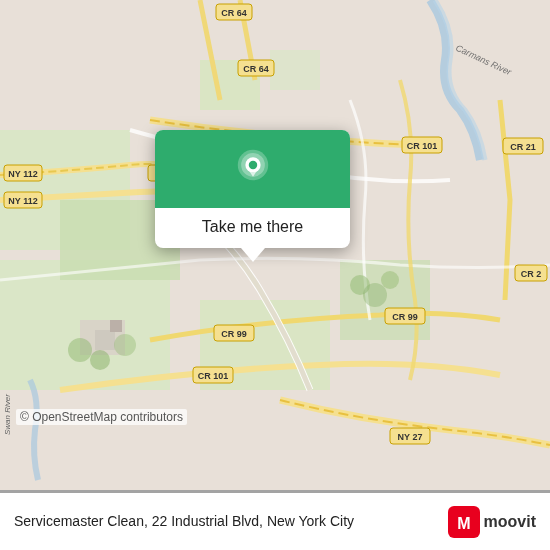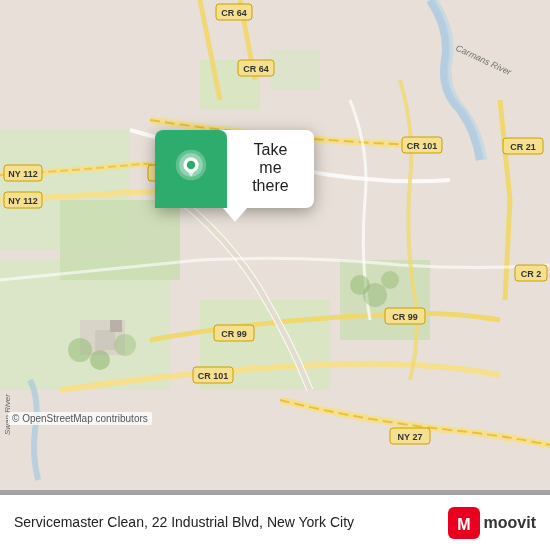--- a/index.html
+++ b/index.html
@@ -17,26 +17,26 @@
     #map-svg {
       width: 100%;
       height: 100%;
     }
 
     
     #popup-card {
       position: absolute;
       top: 130px;
       left: 155px;
-      width: 159px;
+      width: 195px;
       background: white;
       border-radius: 8px;
       box-shadow: 0 4px 16px rgba(0,0,0,0.35);
       display: flex;
-      flex-direction: row;
+      flex-direction: column;
       align-items: center;
       overflow: visible;
     }
 
     #popup-top {
       background: #2eac6d;
       width: 100%;
       border-radius: 8px 8px 0 0;
       display: flex;
       align-items: center;
@@ -81,21 +81,21 @@
 
     
     #bottom-bar {
       width: 550px;
       height: 60px;
       background: white;
       display: flex;
       align-items: center;
       justify-content: space-between;
       padding: 0 14px;
-      border-top: 5px solid #a3a3a3;
+      border-top: 3px solid #a3a3a3;
     }
 
     #bottom-text {
       font-size: 14px;
       color: #222;
       font-weight: 400;
       max-width: 400px;
       line-height: 1.3;
     }
 
@@ -108,22 +108,22 @@
 
     #moovit-icon {
       width: 32px;
       height: 32px;
     }
 
     
     #attribution {
       position: absolute;
       bottom: 65px;
-      left: 8px;
-      font-size: 10px;
+      left: 16px;
+      font-size: 12px;
       color: #555;
       background: rgba(255,255,255,0.75);
       padding: 1px 4px;
       border-radius: 2px;
     }
   </style>
 </head>
 <body>
 
 <div id="map-container">

